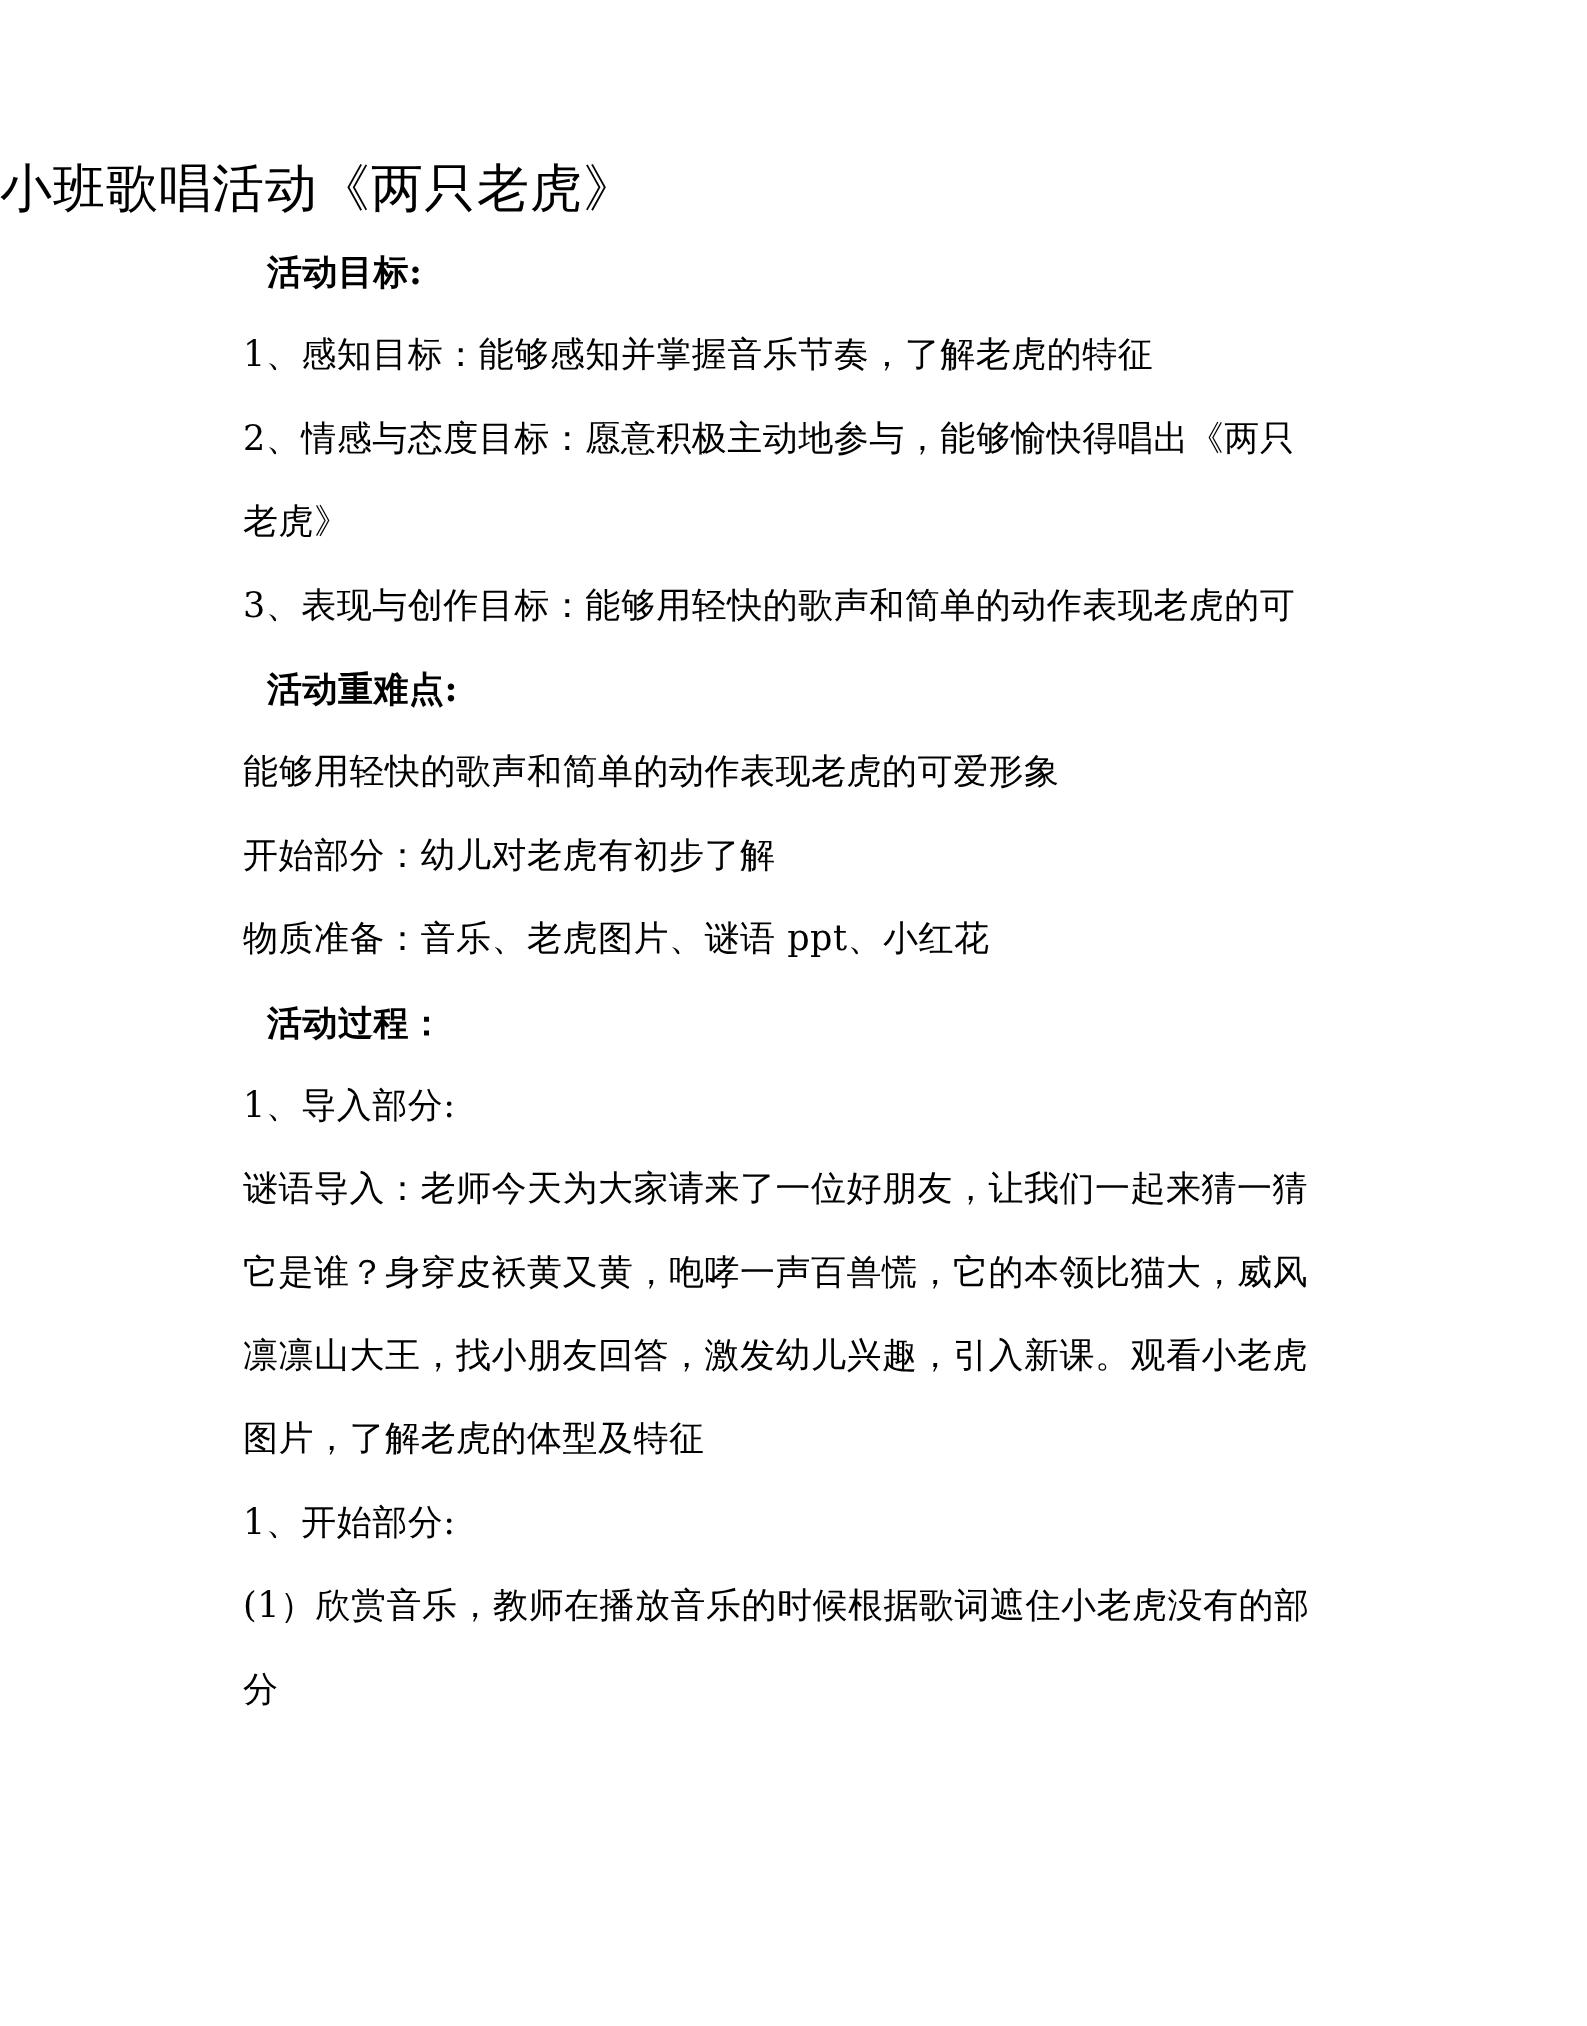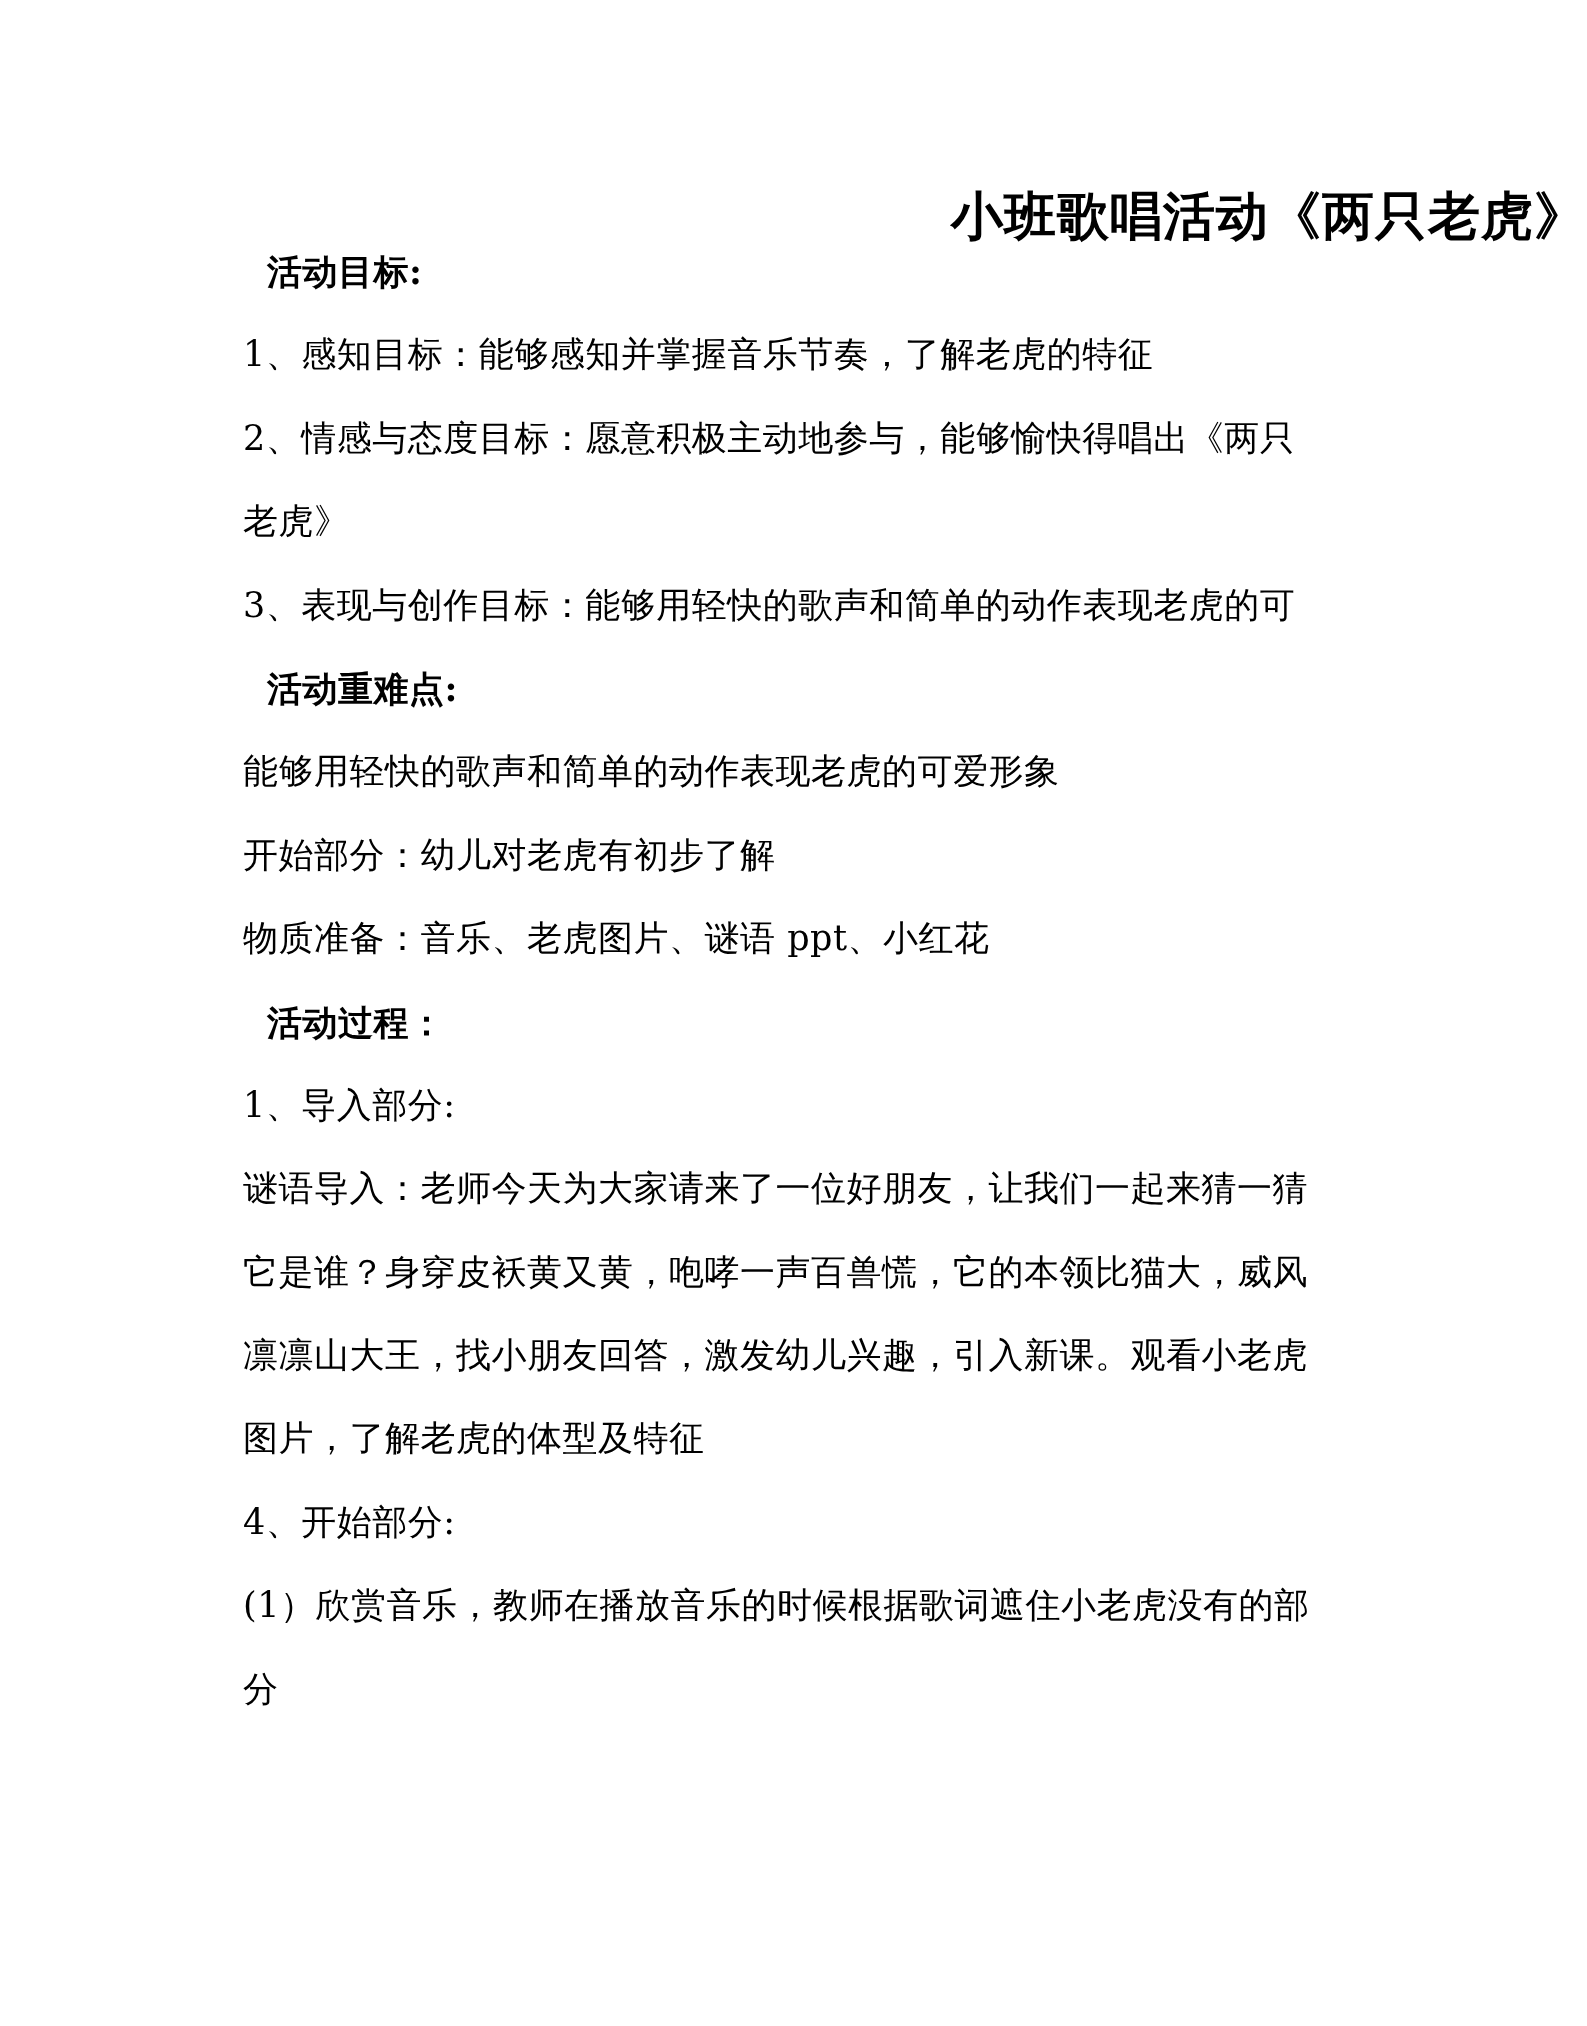--- a/index.html
+++ b/index.html
@@ -21,27 +21,26 @@
       top: 0;
       width: 1587px;
       height: 2026px;
       background: #ffffff;
     }
     .title {
       position: absolute;
       left: 0;
       top: 150px;
       width: 1587px;
-      text-align: right;
+      text-align: left;
       font-family: "DejaVu Sans", "Liberation Sans", sans-serif;
-      font-weight: bold;
+      font-weight: normal;
       font-size: 52px;
       line-height: 76px;
       letter-spacing: 1px;
-      margin-top: 28px;
     }
     .body-text {
       position: absolute;
       left: 243px;
       top: 230px;
       width: 1112px;
       font-size: 35px;
       line-height: 83.4px;
       letter-spacing: 0.5px;
     }
@@ -70,17 +69,17 @@
     <span class="line heading">活动重难点:</span>
     <span class="line">能够用轻快的歌声和简单的动作表现老虎的可爱形象</span>
     <span class="line">开始部分：幼儿对老虎有初步了解</span>
     <span class="line">物质准备：音乐、老虎图片、谜语 ppt、小红花</span>
     <span class="line heading">活动过程：</span>
     <span class="line">1、导入部分:</span>
     <span class="line">谜语导入：老师今天为大家请来了一位好朋友，让我们一起来猜一猜</span>
     <span class="line">它是谁？身穿皮袄黄又黄，咆哮一声百兽慌，它的本领比猫大，威风</span>
     <span class="line">凛凛山大王，找小朋友回答，激发幼儿兴趣，引入新课。观看小老虎</span>
     <span class="line">图片，了解老虎的体型及特征</span>
-    <span class="line">4、开始部分:</span>
+    <span class="line">1、开始部分:</span>
     <span class="line">(1）欣赏音乐，教师在播放音乐的时候根据歌词遮住小老虎没有的部</span>
     <span class="line">分</span>
   </div>
 </div>
 
 </body></html>

